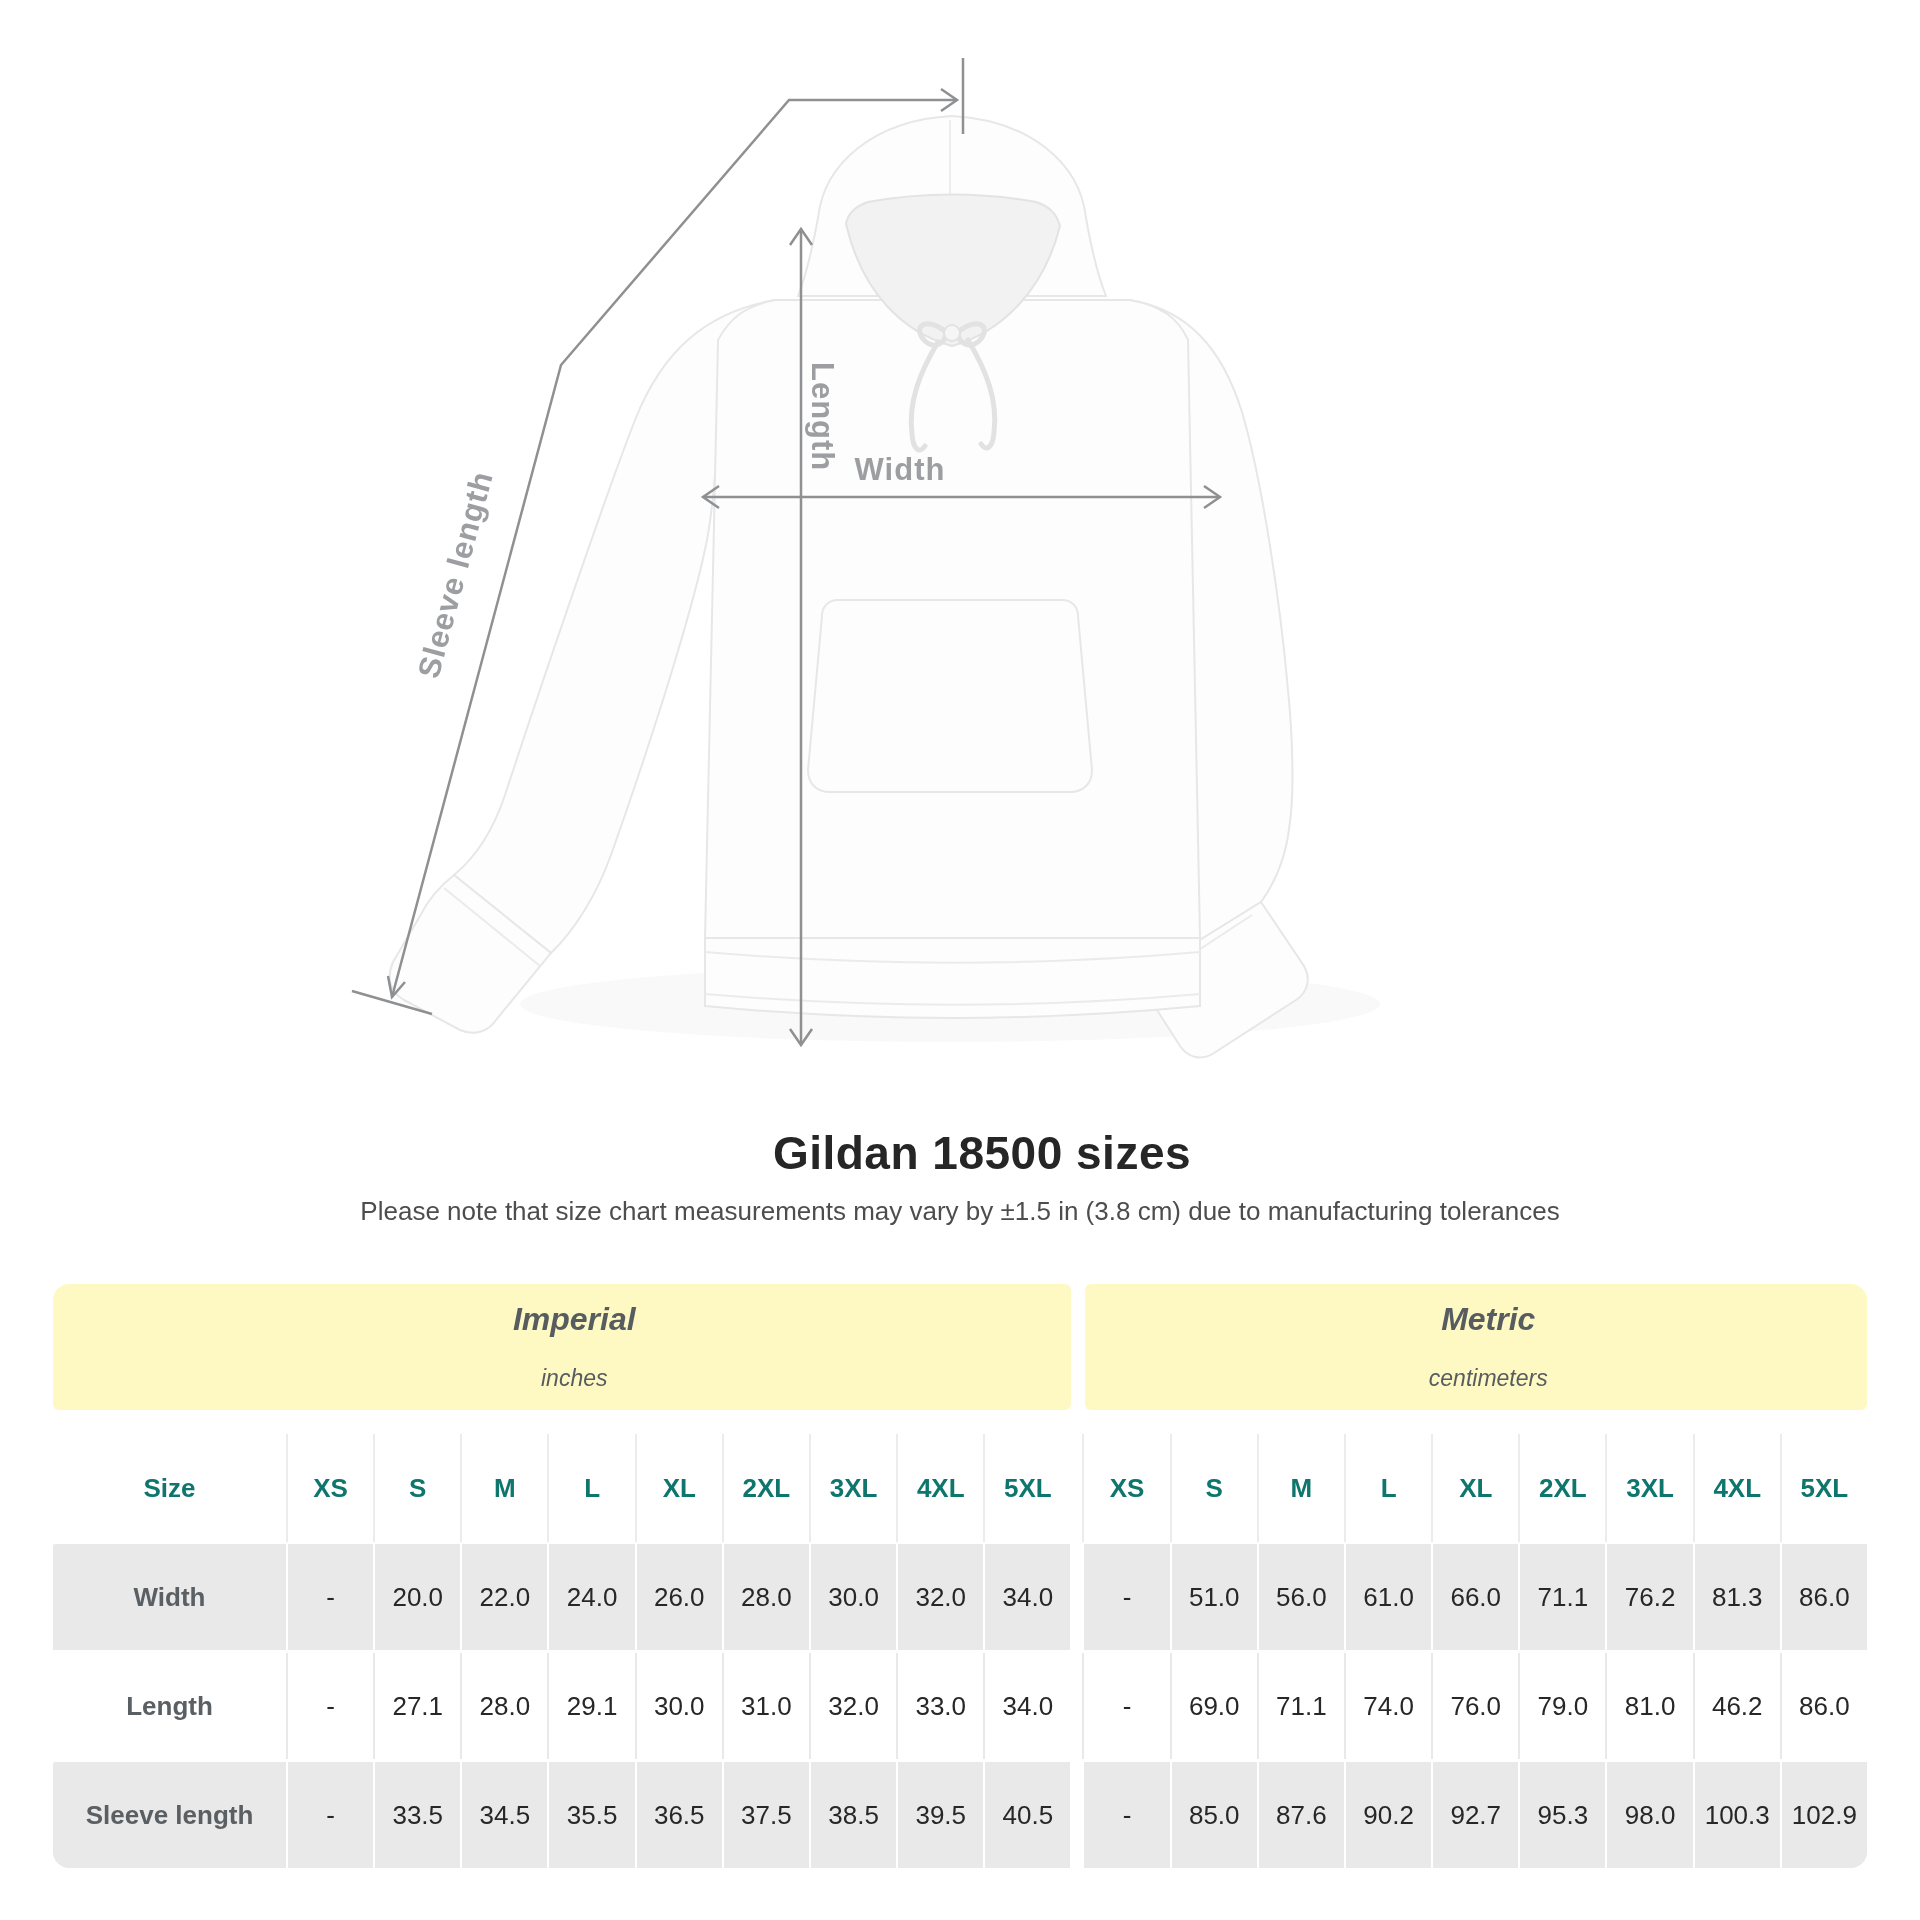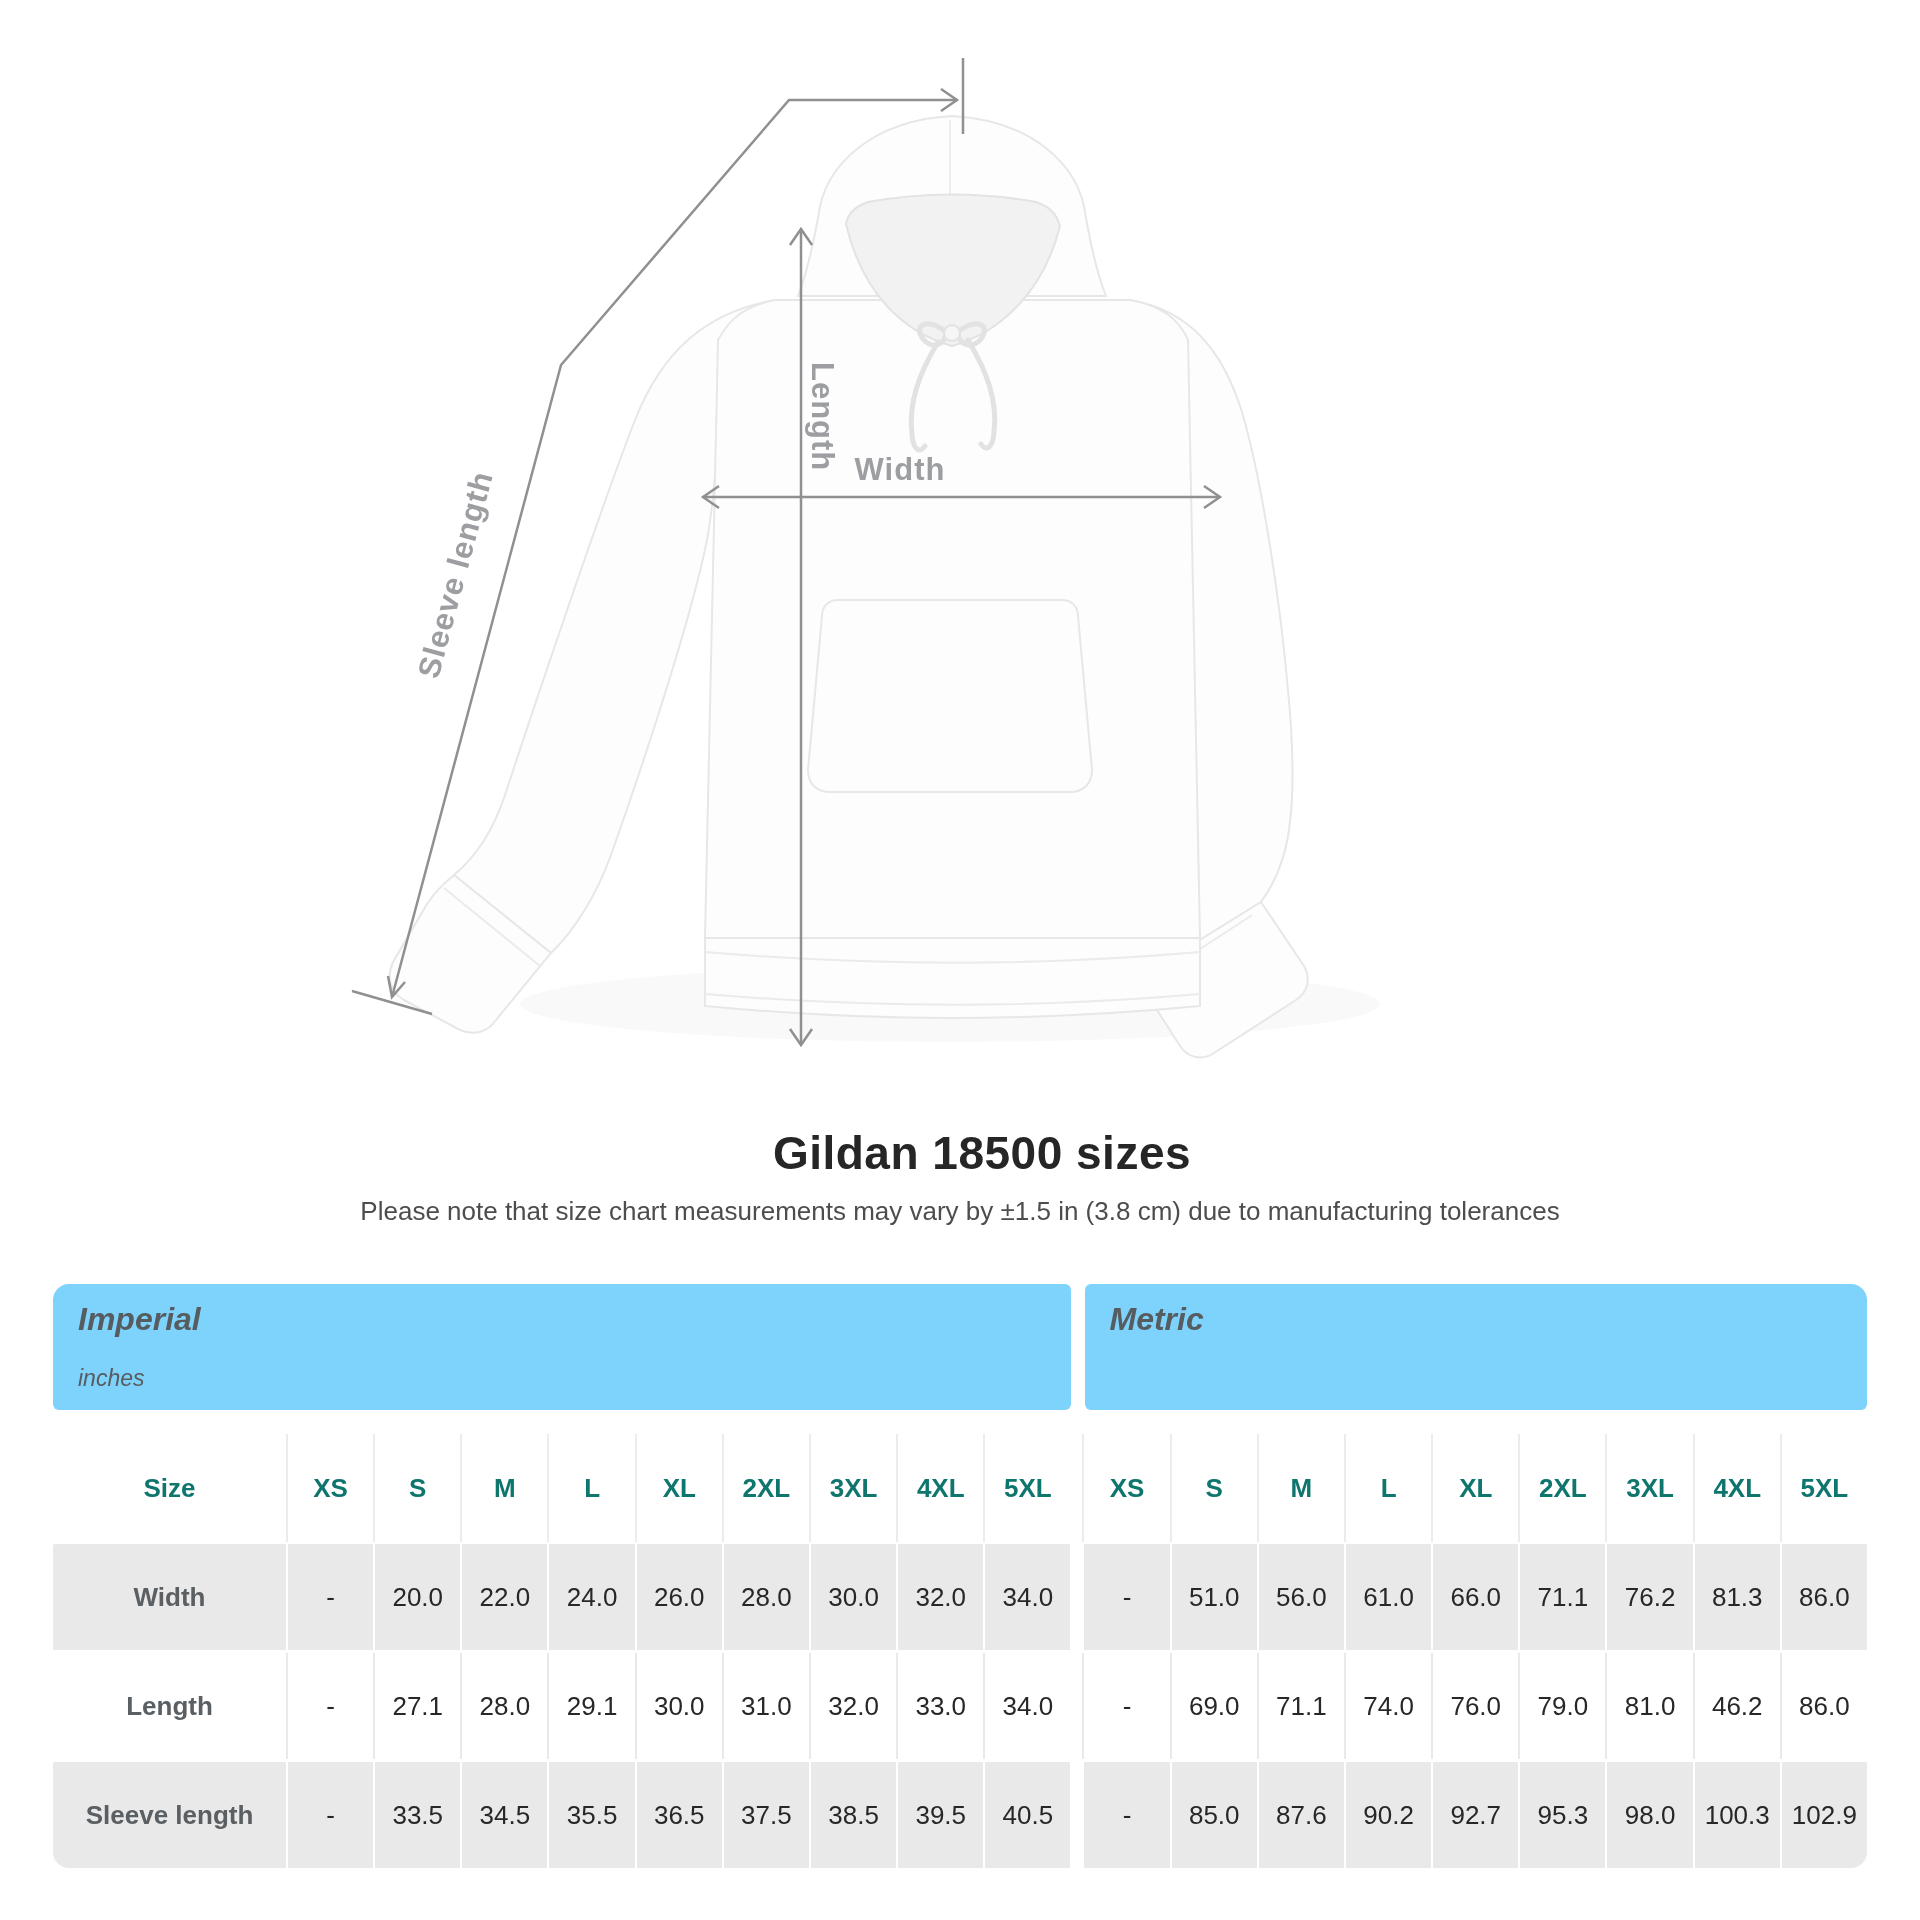--- a/index.html
+++ b/index.html
@@ -10,21 +10,21 @@
   .figure{position:absolute;top:0;left:0;width:1920px;height:1120px;}
 
   .title-block{position:absolute;top:1126px;left:0;width:100%;text-align:center;}
   .page-title{margin:0;font-size:46px;font-weight:bold;color:#262626;letter-spacing:.5px;padding-left:44px;}
   .subtitle{margin:16px 0 0 0;font-size:26px;color:#4d4d4d;}
 
   .size-table{position:absolute;top:1284px;left:53px;width:1814px;}
   .grid{display:grid;grid-template-columns:233px repeat(9,1fr) 10px repeat(9,1fr);column-gap:2px;}
 
   .band-row{margin-bottom:24px;}
-  .band{background:#7dd3fc;height:126px;padding-left:25px;}
+  .band{background:#fef9c3;text-align:center;height:126px;padding-left:25px;}
   .band.imperial{grid-column:1/11;border-radius:16px 6px 6px 6px;}
   .band.metric{grid-column:12/21;border-radius:6px 16px 6px 6px;}
   .band-title{margin-top:17px;font-size:32px;font-weight:bold;font-style:italic;color:#575c60;}
   .band-sub{margin-top:27px;font-size:23px;font-style:italic;color:#575c60;}
 
   .cell{display:flex;align-items:center;justify-content:center;}
   .header-row{height:108px;margin-bottom:2px;}
   .header-row .cell{font-size:26px;font-weight:bold;color:#0f766e;}
   .header-row .cell:not(:first-child):not(.spacer){box-shadow:-2px 0 0 #ececec;}
 
@@ -121,20 +121,21 @@
 
   <div class="size-table">
 
     <div class="grid band-row">
       <div class="band imperial">
         <div class="band-title">Imperial</div>
         <div class="band-sub">inches</div>
       </div>
       <div class="band metric">
         <div class="band-title">Metric</div>
+        <div class="band-sub">centimeters</div>
       </div>
     </div>
 
     <div class="grid header-row">
       <div class="cell">Size</div>
       <div class="cell">XS</div>
       <div class="cell">S</div>
       <div class="cell">M</div>
       <div class="cell">L</div>
       <div class="cell">XL</div>

